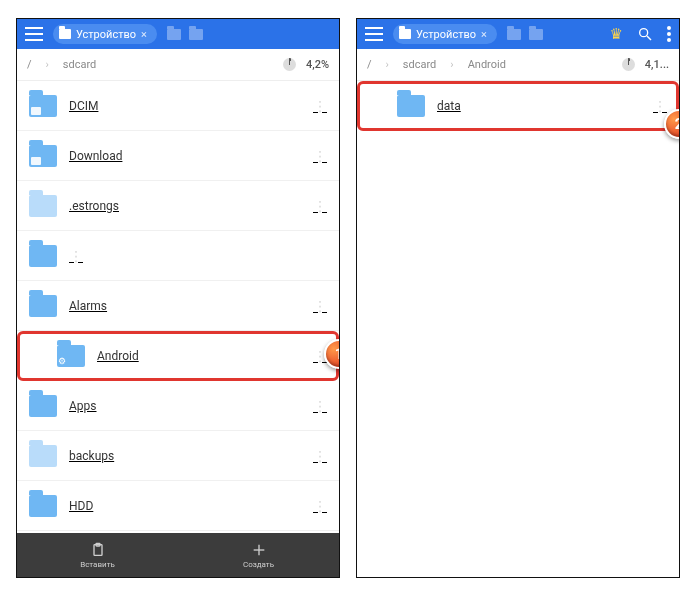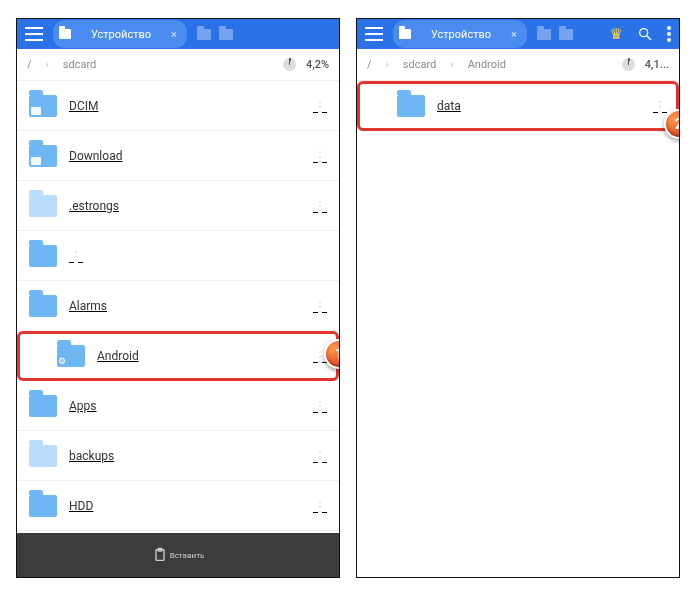--- a/index.html
+++ b/index.html
@@ -32,23 +32,23 @@
     color: #fff;
   }
   .topbar .hamburger { width: 18px; height: 14px; display:flex; flex-direction:column; justify-content:space-between; cursor:pointer;}
   .topbar .hamburger span { display:block; height:2px; background:#fff; width:18px;}
   .tab-chip {
     background: #4a8cf0;
     border-radius: 12px;
     padding: 2px 10px 2px 6px;
     display: flex;
     align-items: center;
-    gap: 20px;
+    gap: 5px;
     font-size: 11px;
-    height: 28px;
+    height: 20px;
   }
   .tab-chip .chip-icon { width:12px; height:10px; background:#fff; border-radius:1px; position:relative;}
   .tab-chip .chip-icon::before { content:""; position:absolute; top:-3px; left:0; width:6px; height:3px; background:#fff; border-radius:1px 1px 0 0;}
   .tab-chip .close { font-size:11px; opacity:.8;}
   .topbar .ghost-icons { display:flex; gap:8px; opacity:.35; }
   .topbar .ghost-icons span { width:14px; height:11px; background:#fff; border-radius:1px; position:relative;}
   .topbar .ghost-icons span::before { content:""; position:absolute; top:-3px; left:0; width:7px; height:3px; background:#fff; border-radius:1px 1px 0 0;}
   .topbar .right-tools { margin-left:auto; display:flex; gap:14px; align-items:center;}
   .crown { color:#ffd54a; font-size:15px; }
   .search-ico svg, .more-ico svg { display:block; }
@@ -105,21 +105,21 @@
     display:flex; align-items:center; justify-content:center;
     box-shadow: 0 2px 4px rgba(0,0,0,.4), inset 0 -2px 3px rgba(0,0,0,.3);
     border:2px solid #fff;
     z-index:5;
   }
   .bottombar {
     height: 44px;
     background: #3c3c3c;
     display:flex;
   }
-  .bottombar .bitem { flex:1; display:flex; align-items:center; justify-content:center; color:#cfcfcf; font-size:8px; gap:2px; cursor:pointer;}
+  .bottombar .bitem { flex:1; display:flex; flex-direction:column; align-items:center; justify-content:center; color:#cfcfcf; font-size:8px; gap:2px; cursor:pointer;}
   .bottombar .bitem svg { display:block;}
 </style>
 </head>
 <body>
 
 <div class="phone">
   <div class="topbar">
     <div class="hamburger">
         <span></span>
         <span></span>
@@ -204,20 +204,27 @@
         <span>1</span>
       </div>
   </div>
   <div class="bottombar">
     <div class="bitem">
       <svg width="16" height="16" viewBox="0 0 24 24" fill="none" stroke="#cfcfcf" stroke-width="2">
           <rect x="6" y="4" width="12" height="16" rx="1"></rect>
           <rect x="9" y="2" width="6" height="4" rx="1"></rect>
         </svg>
       <span>Вставить</span>
+    </div>
+    <div class="bitem">
+      <svg width="16" height="16" viewBox="0 0 24 24" fill="none" stroke="#cfcfcf" stroke-width="2">
+          <line x1="12" y1="4" x2="12" y2="20"></line>
+          <line x1="4" y1="12" x2="20" y2="12"></line>
+        </svg>
+      <span>Создать</span>
     </div>
   </div>
 </div>
 
 <div class="phone">
   <div class="topbar">
     <div class="hamburger">
         <span></span>
         <span></span>
         <span></span>

